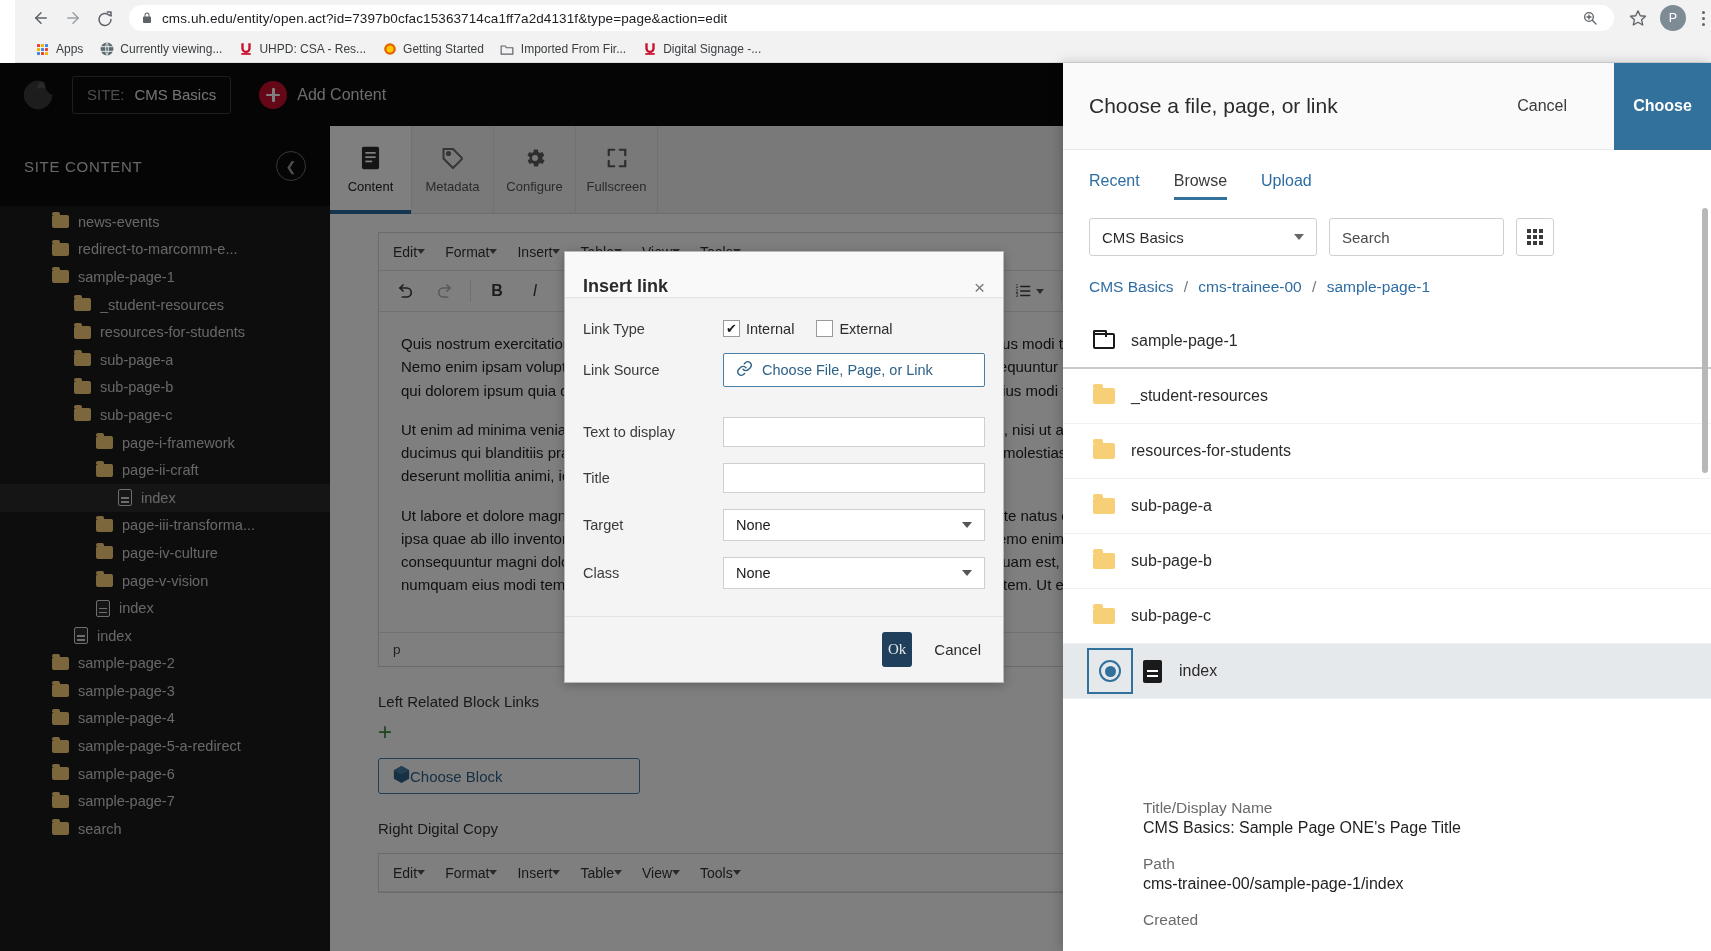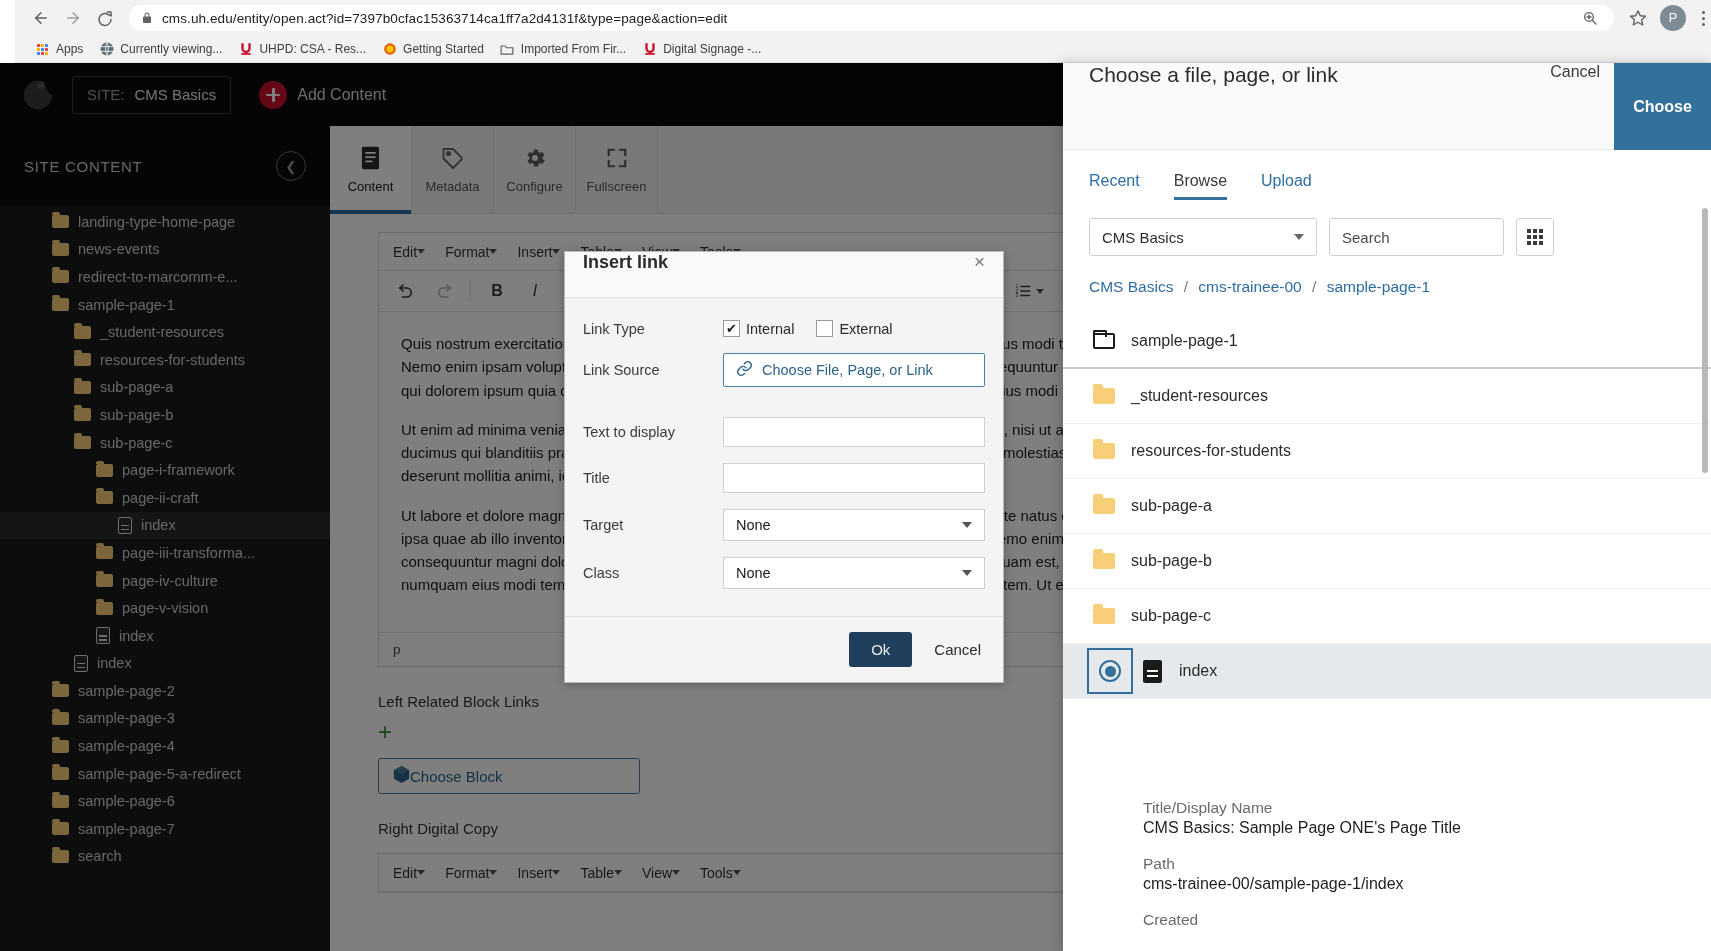--- a/index.html
+++ b/index.html
@@ -183,21 +183,21 @@
   }
 
   
   .modal {
     position: absolute; left: 564px; top: 251px; width: 440px; height: 432px;
     background: #f4f4f4; border: 1px solid #b9b9b9; z-index: 300;
     box-shadow: 0 2px 10px rgba(0,0,0,.25);
     font-size: 14.5px;
   }
   .modal-head {
-    height: 46px; display:flex; align-items:flex-start; padding: 0 18px;
+    height: 46px; display:flex; align-items:flex-end; padding: 0 18px;
     background: #f9f9f9; border-bottom: 1px solid #e2e2e2;
   }
   .modal-title { font-size: 18px; font-weight: bold; color: #2b2b2b; }
   .modal-close { margin-left:auto; color:#7a7a7a; font-size: 19px; cursor:pointer; line-height:1;}
   .modal-body { padding: 22px 18px 0 18px; }
   .frow { display:flex; align-items:center; margin-bottom: 16px; }
   .frow .flabel { width: 140px; color: #3a3a3a; font-size: 14.5px; flex:none;}
   .cbox {
     width: 17px; height: 17px; border: 1px solid #9a9a9a; background: #fff; display:inline-flex;
     align-items:center; justify-content:center; margin-right: 6px; cursor:pointer; flex:none;
@@ -216,34 +216,34 @@
   .tselect .dncaret {
     position:absolute; right: 12px; width:0;height:0;
     border-left:5px solid transparent;border-right:5px solid transparent;border-top:6px solid #555;
   }
   .modal-foot {
     position:absolute; bottom: 0; left:0; right:0; height: 66px;
     border-top: 1px solid #e2e2e2; display:flex; align-items:center; justify-content:flex-end;
     gap: 22px; padding-right: 22px;
   }
   .btn-ok {
-    background: #1f3f5c; color: #e8e8e8; border:none; padding: 9px 22px; font-size: 15px;
-    border-radius: 3px; cursor:pointer; font-family: Liberation Sans, sans-serif;
+    background: #1f3f5c; color: #e8e8e8; border:none; padding: 9px 6px; font-size: 15px;
+    border-radius: 3px; cursor:pointer; font-family: Liberation Serif, serif;
   }
   .btn-cancel { color:#2b2b2b; font-size: 15px; cursor:pointer; }
 
   
   .chooser {
     position: absolute; top: 63px; right: 0; width: 648px; height: 888px;
     background: #fff; z-index: 400; box-shadow: -2px 0 12px rgba(0,0,0,.2);
     display:flex; flex-direction: column; overflow:hidden;
   }
   .ch-head {
-    height: 87px; display:flex; align-items:flex-start; background: #fafafa;
-    border-bottom: 1px solid #eaeaea; flex:none;
+    height: 87px; display:flex; align-items:center; background: #fafafa;
+    border-bottom: 1px solid #eaeaea; flex:none;gap:33px;
   }
   .ch-title { font-size: 21px; color: #2b2b2b; padding-left: 26px; }
   .ch-cancel { margin-left:auto; font-size: 16px; color: #3a3a3a; cursor:pointer; padding: 0 14px;}
   .ch-choose {
     width: 97px; height: 87px; background: #32719b; color:#fff; font-size: 16px; font-weight:bold;
     display:flex; align-items:center; justify-content:center; cursor:pointer; flex:none;
   }
   .ch-tabs { display:flex; gap: 34px; padding: 22px 26px 0 26px; font-size: 16px; flex:none;}
   .ch-tab { color: #2e6da4; padding-bottom: 10px; cursor:pointer; position: relative; }
   .ch-tab.active { color: #3a3a3a; }
@@ -455,24 +455,20 @@
       <span>Add Content</span>
     </div>
   </div>
 
   <div class="sidebar">
     <div class="sidebar-head">
       <span class="sidebar-title">SITE CONTENT</span>
       <span class="collapse-btn">❮</span>
     </div>
     <div class="tree" id="tree">
-        <div class="tree-item" style="padding-left: 52px;">
-          <span class="folder-ico"></span>
-          <span class="tree-label">landing-type-home-page</span>
-        </div>
         <div class="tree-item" style="padding-left: 52px;">
           <span class="folder-ico"></span>
           <span class="tree-label">news-events</span>
         </div>
         <div class="tree-item" style="padding-left: 52px;">
           <span class="folder-ico"></span>
           <span class="tree-label">redirect-to-marcomm-e...</span>
         </div>
         <div class="tree-item" style="padding-left: 52px;">
           <span class="folder-ico"></span>

